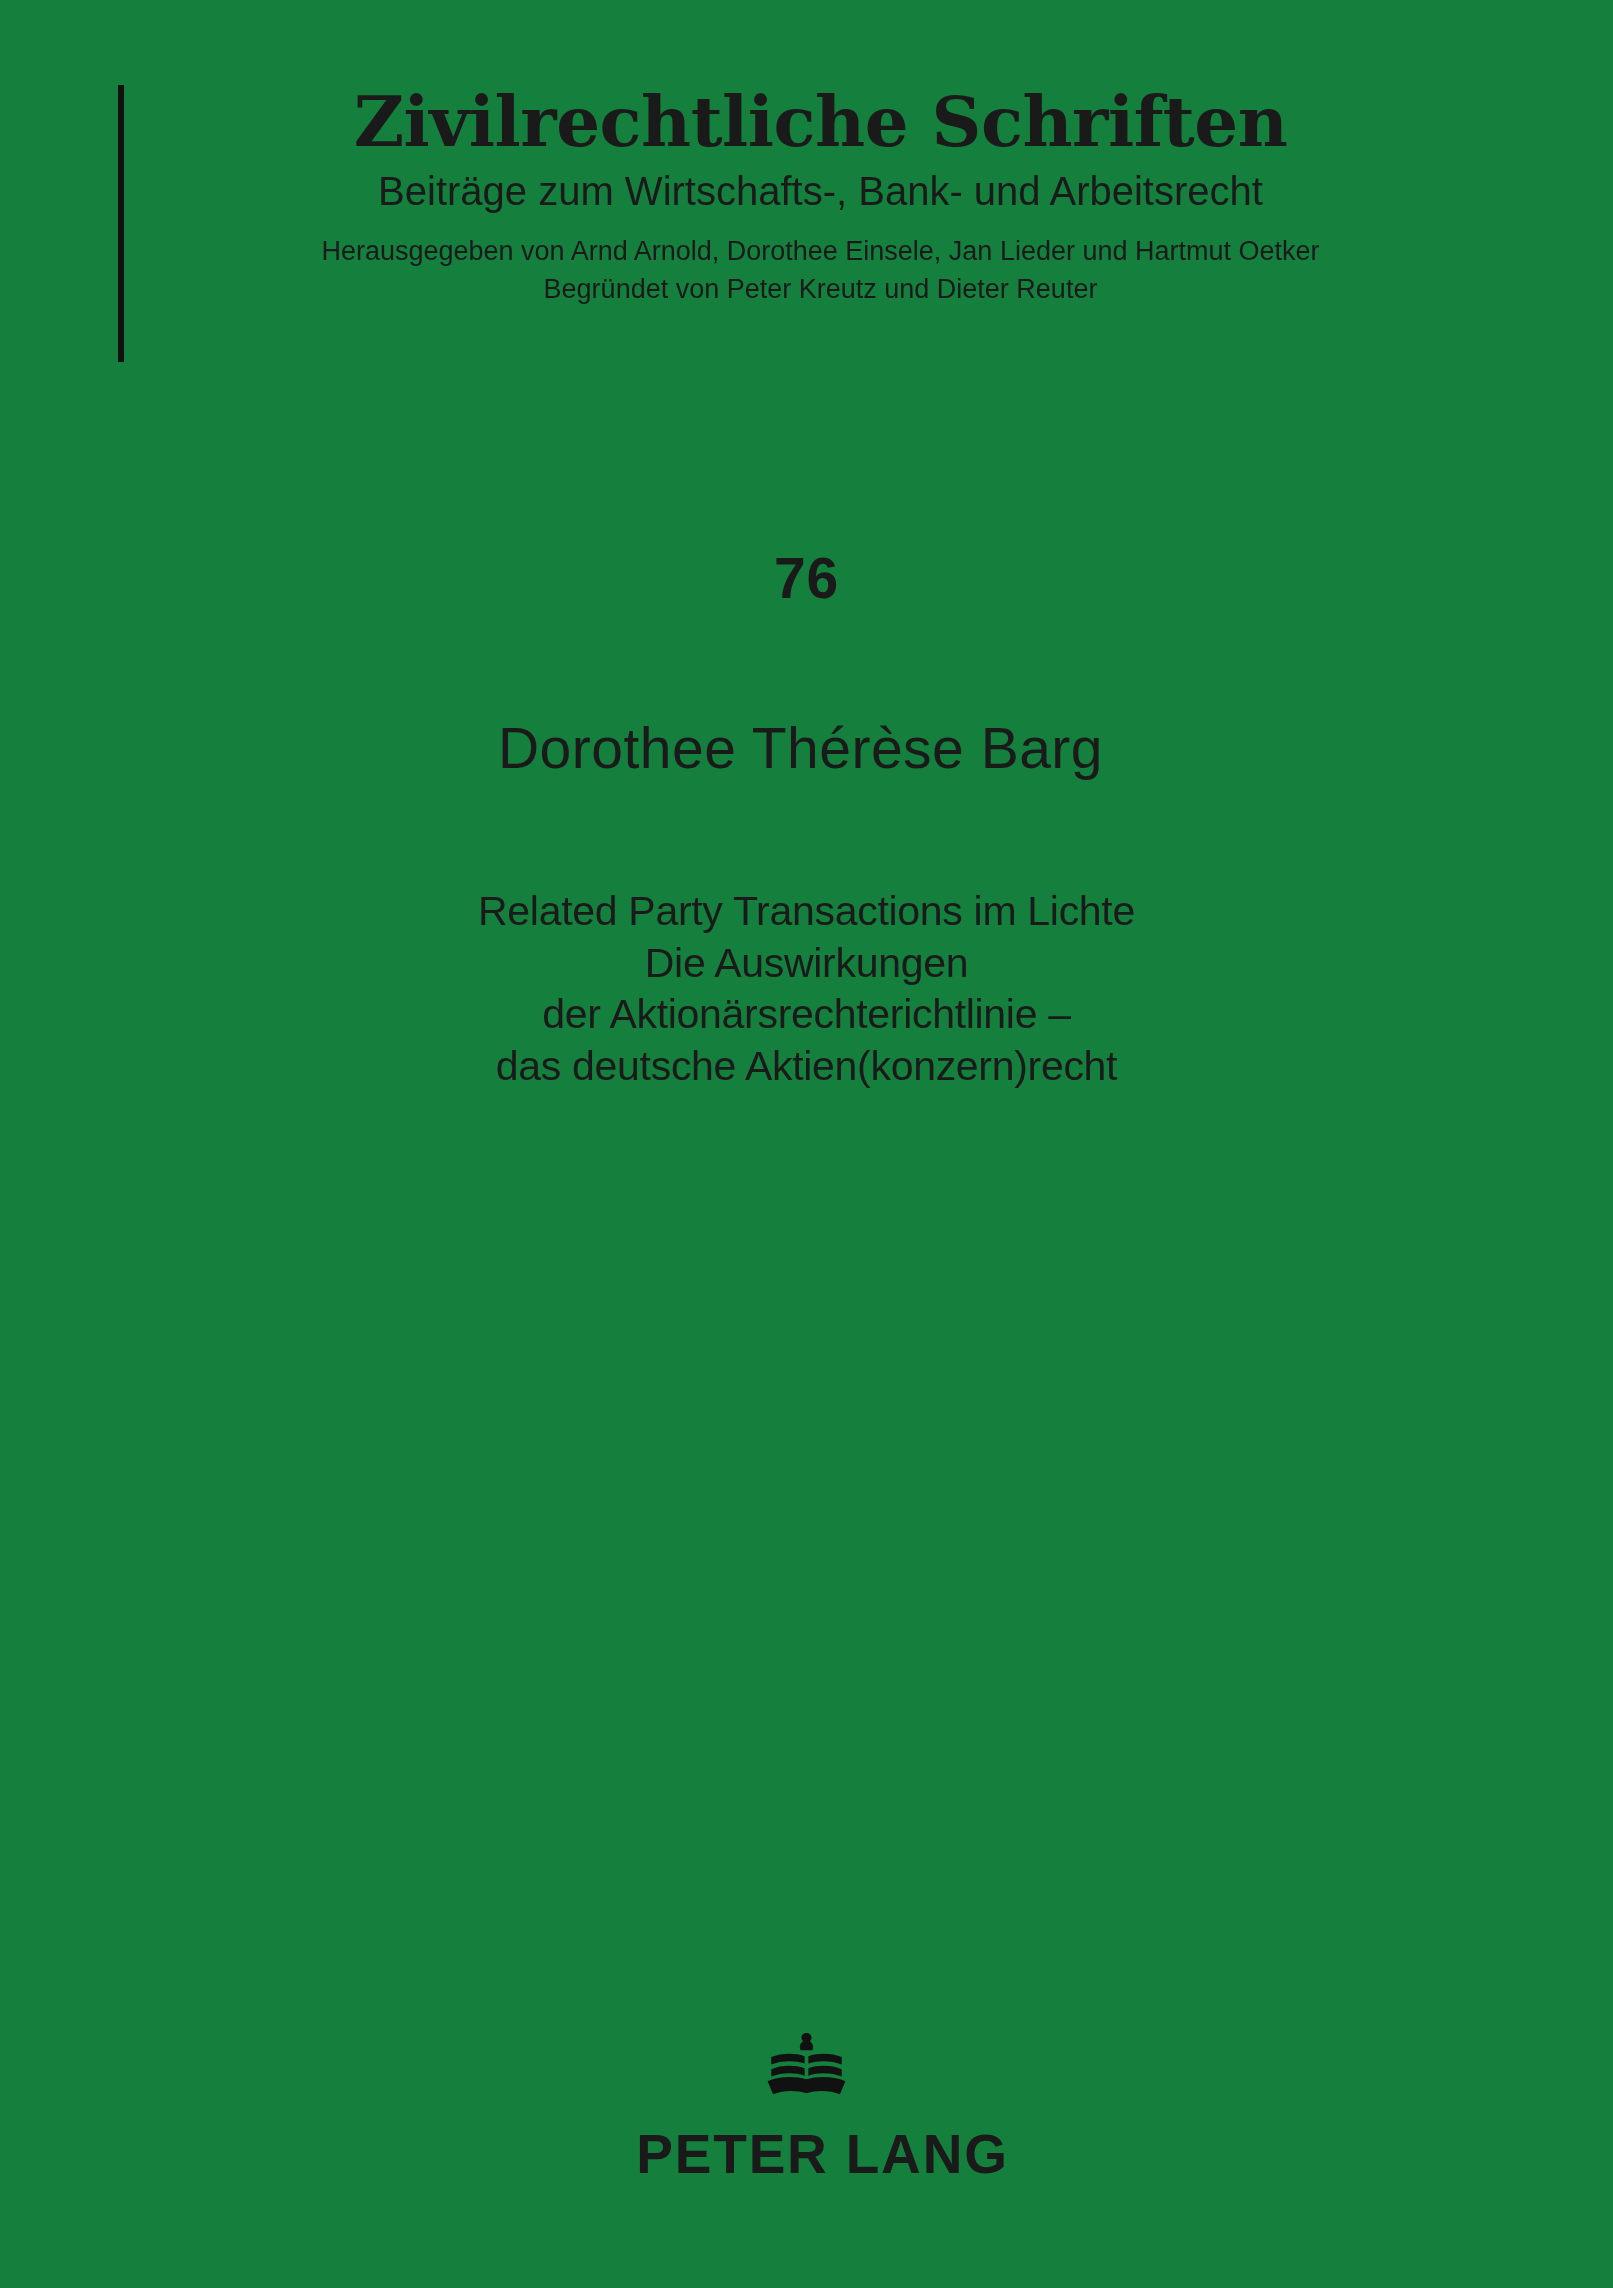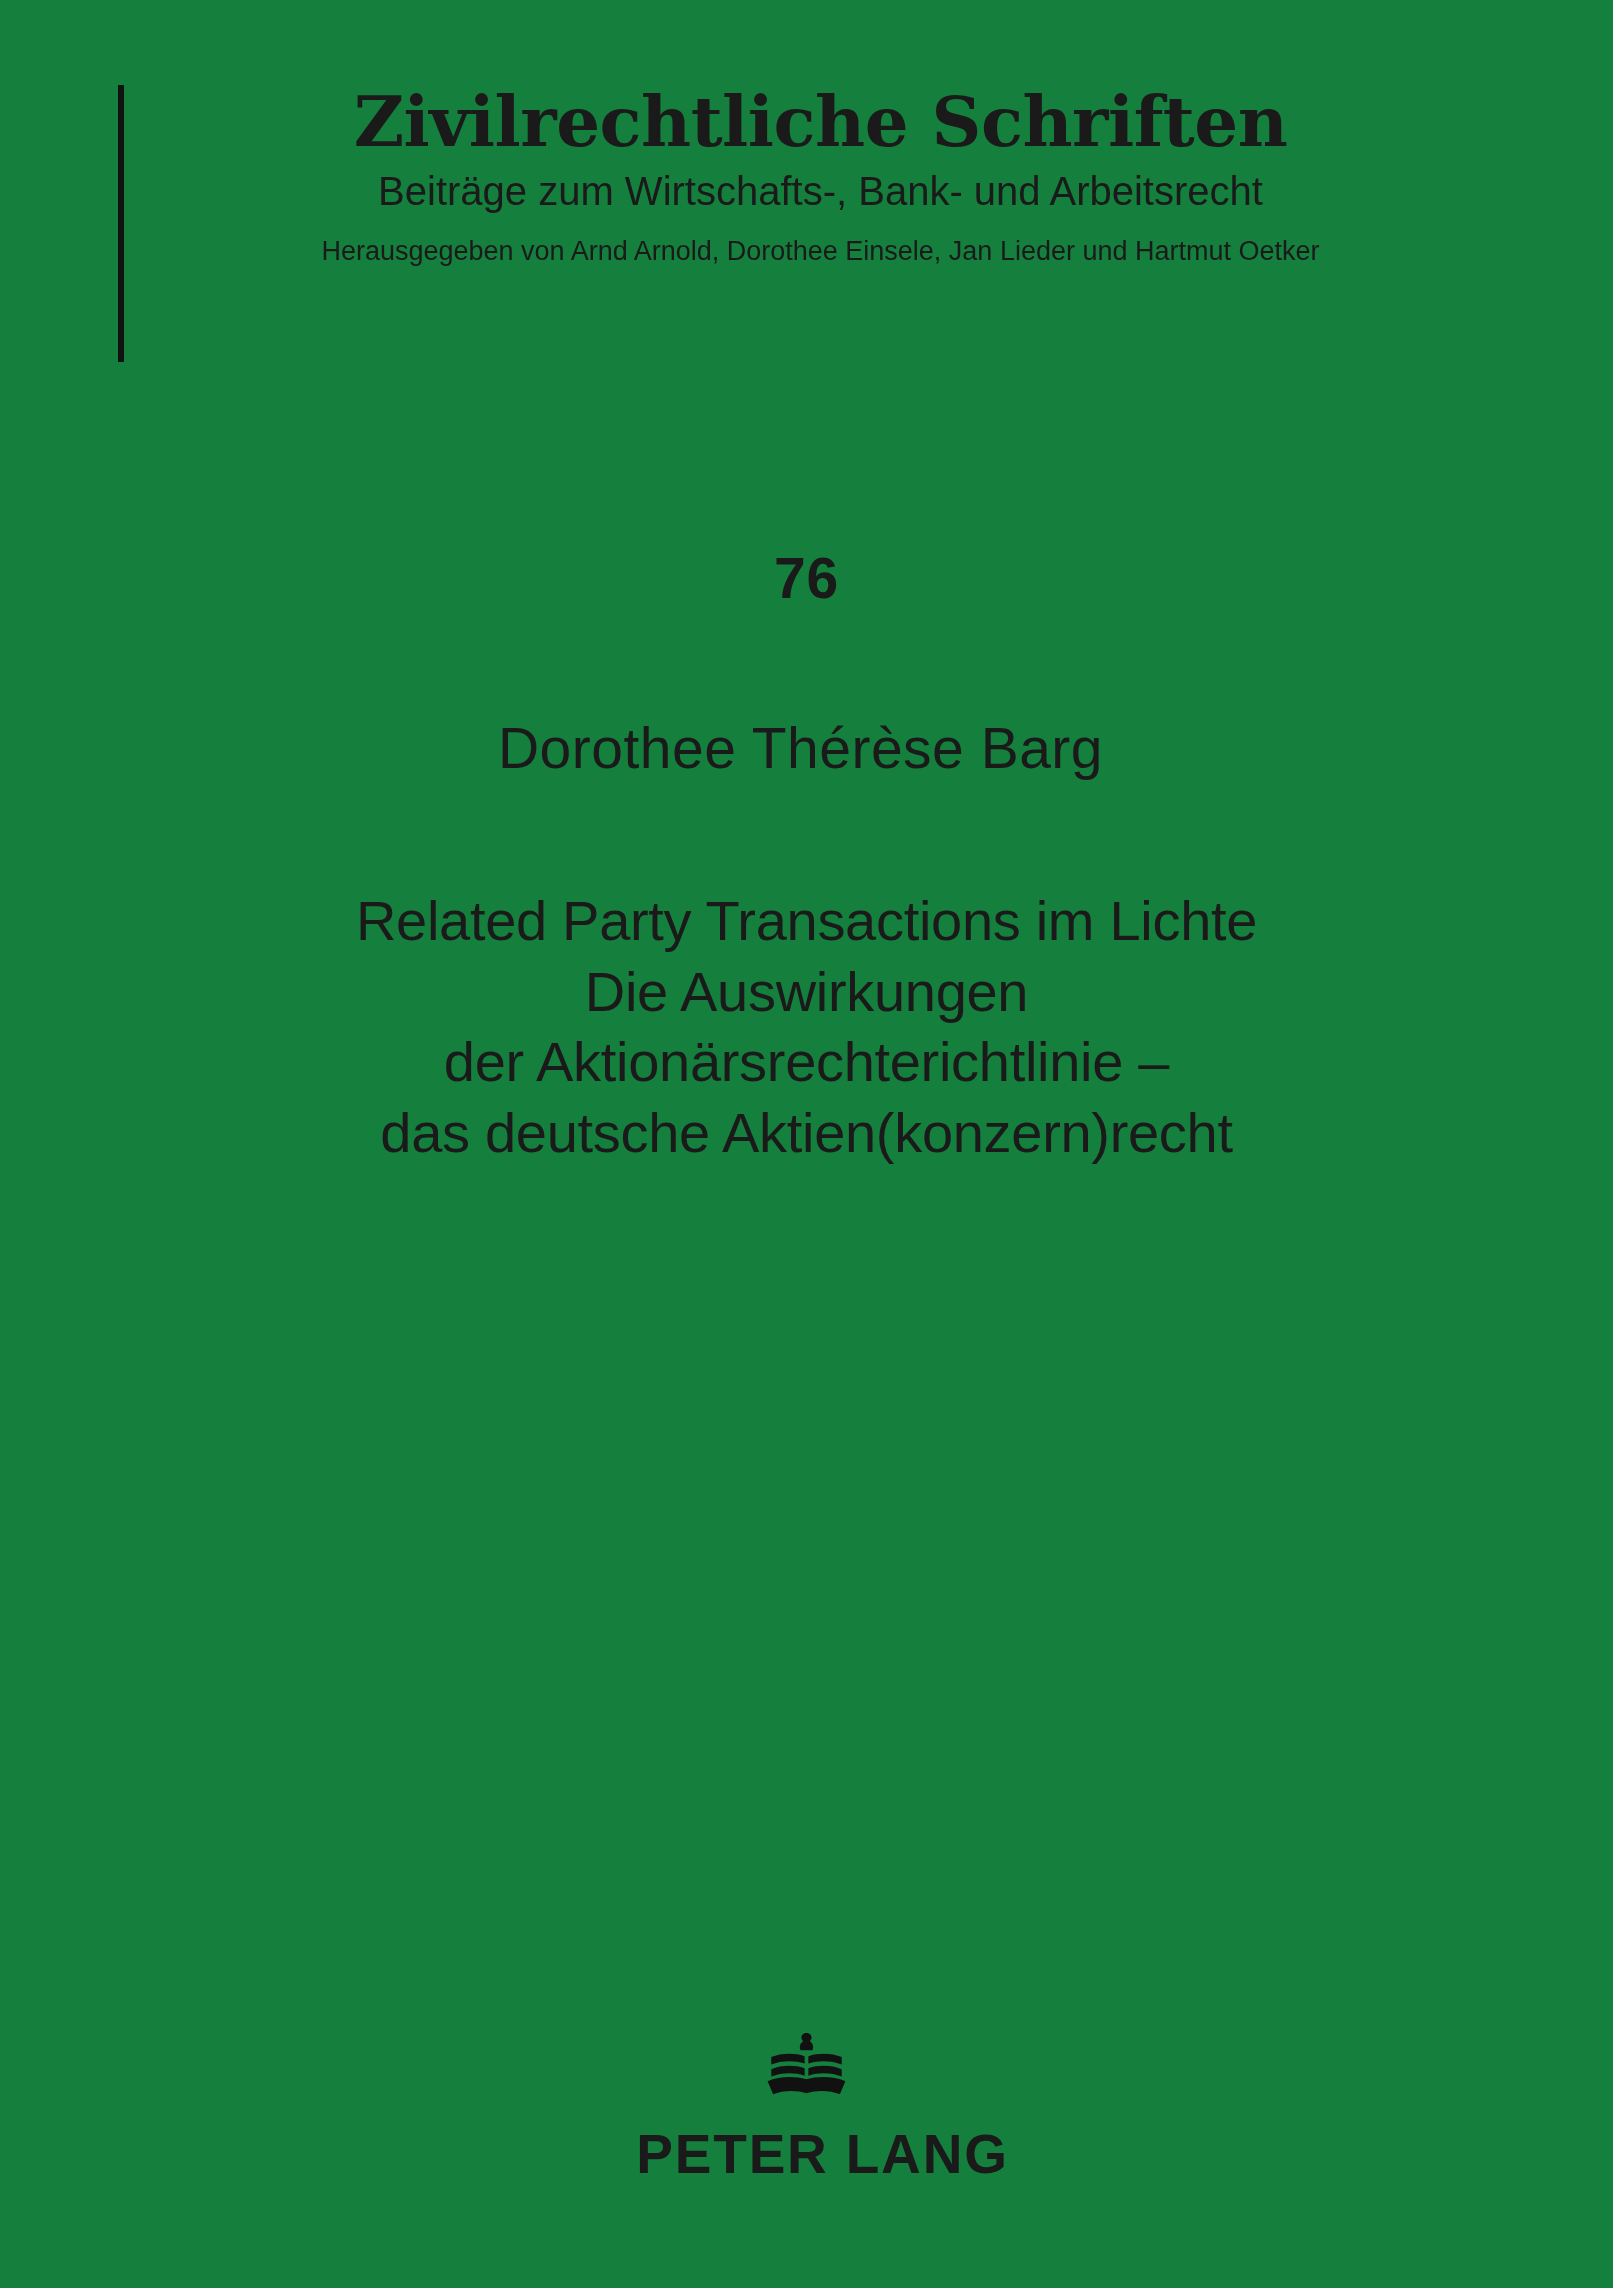--- a/index.html
+++ b/index.html
@@ -96,21 +96,21 @@
 
   
   .book-title {
     position: absolute;
     left: 102px;
     right: 102px;
     top: 886px;
     text-align: center;
     font-family: "Liberation Sans", sans-serif;
     font-weight: 400;
-    font-size: 56px;
+    font-size: 41px;
     line-height: 1.26;
     letter-spacing: -0.3px;
   }
   .book-title .line {
     display: block;
     white-space: nowrap;
   }
 
   
   .publisher {
@@ -140,20 +140,21 @@
 <body>
 
 <div class="page">
 
   <div class="series-block">
     <div class="series-rule"></div>
     <h1 class="series-title">Zivilrechtliche Schriften</h1>
     <div class="series-subtitle">Beiträge zum Wirtschafts-, Bank- und Arbeitsrecht</div>
     <div class="series-editors">
       <div>Herausgegeben von Arnd Arnold, Dorothee Einsele, Jan Lieder und Hartmut Oetker</div>
+      <div>Begründet von Peter Kreutz und Dieter Reuter</div>
     </div>
   </div>
 
   <div class="volume-number">76</div>
 
   <div class="author">Dorothee Thérèse Barg</div>
 
   <div class="book-title">
     <span class="line">Related Party Transactions im Lichte</span>
     <span class="line">Die Auswirkungen</span>

